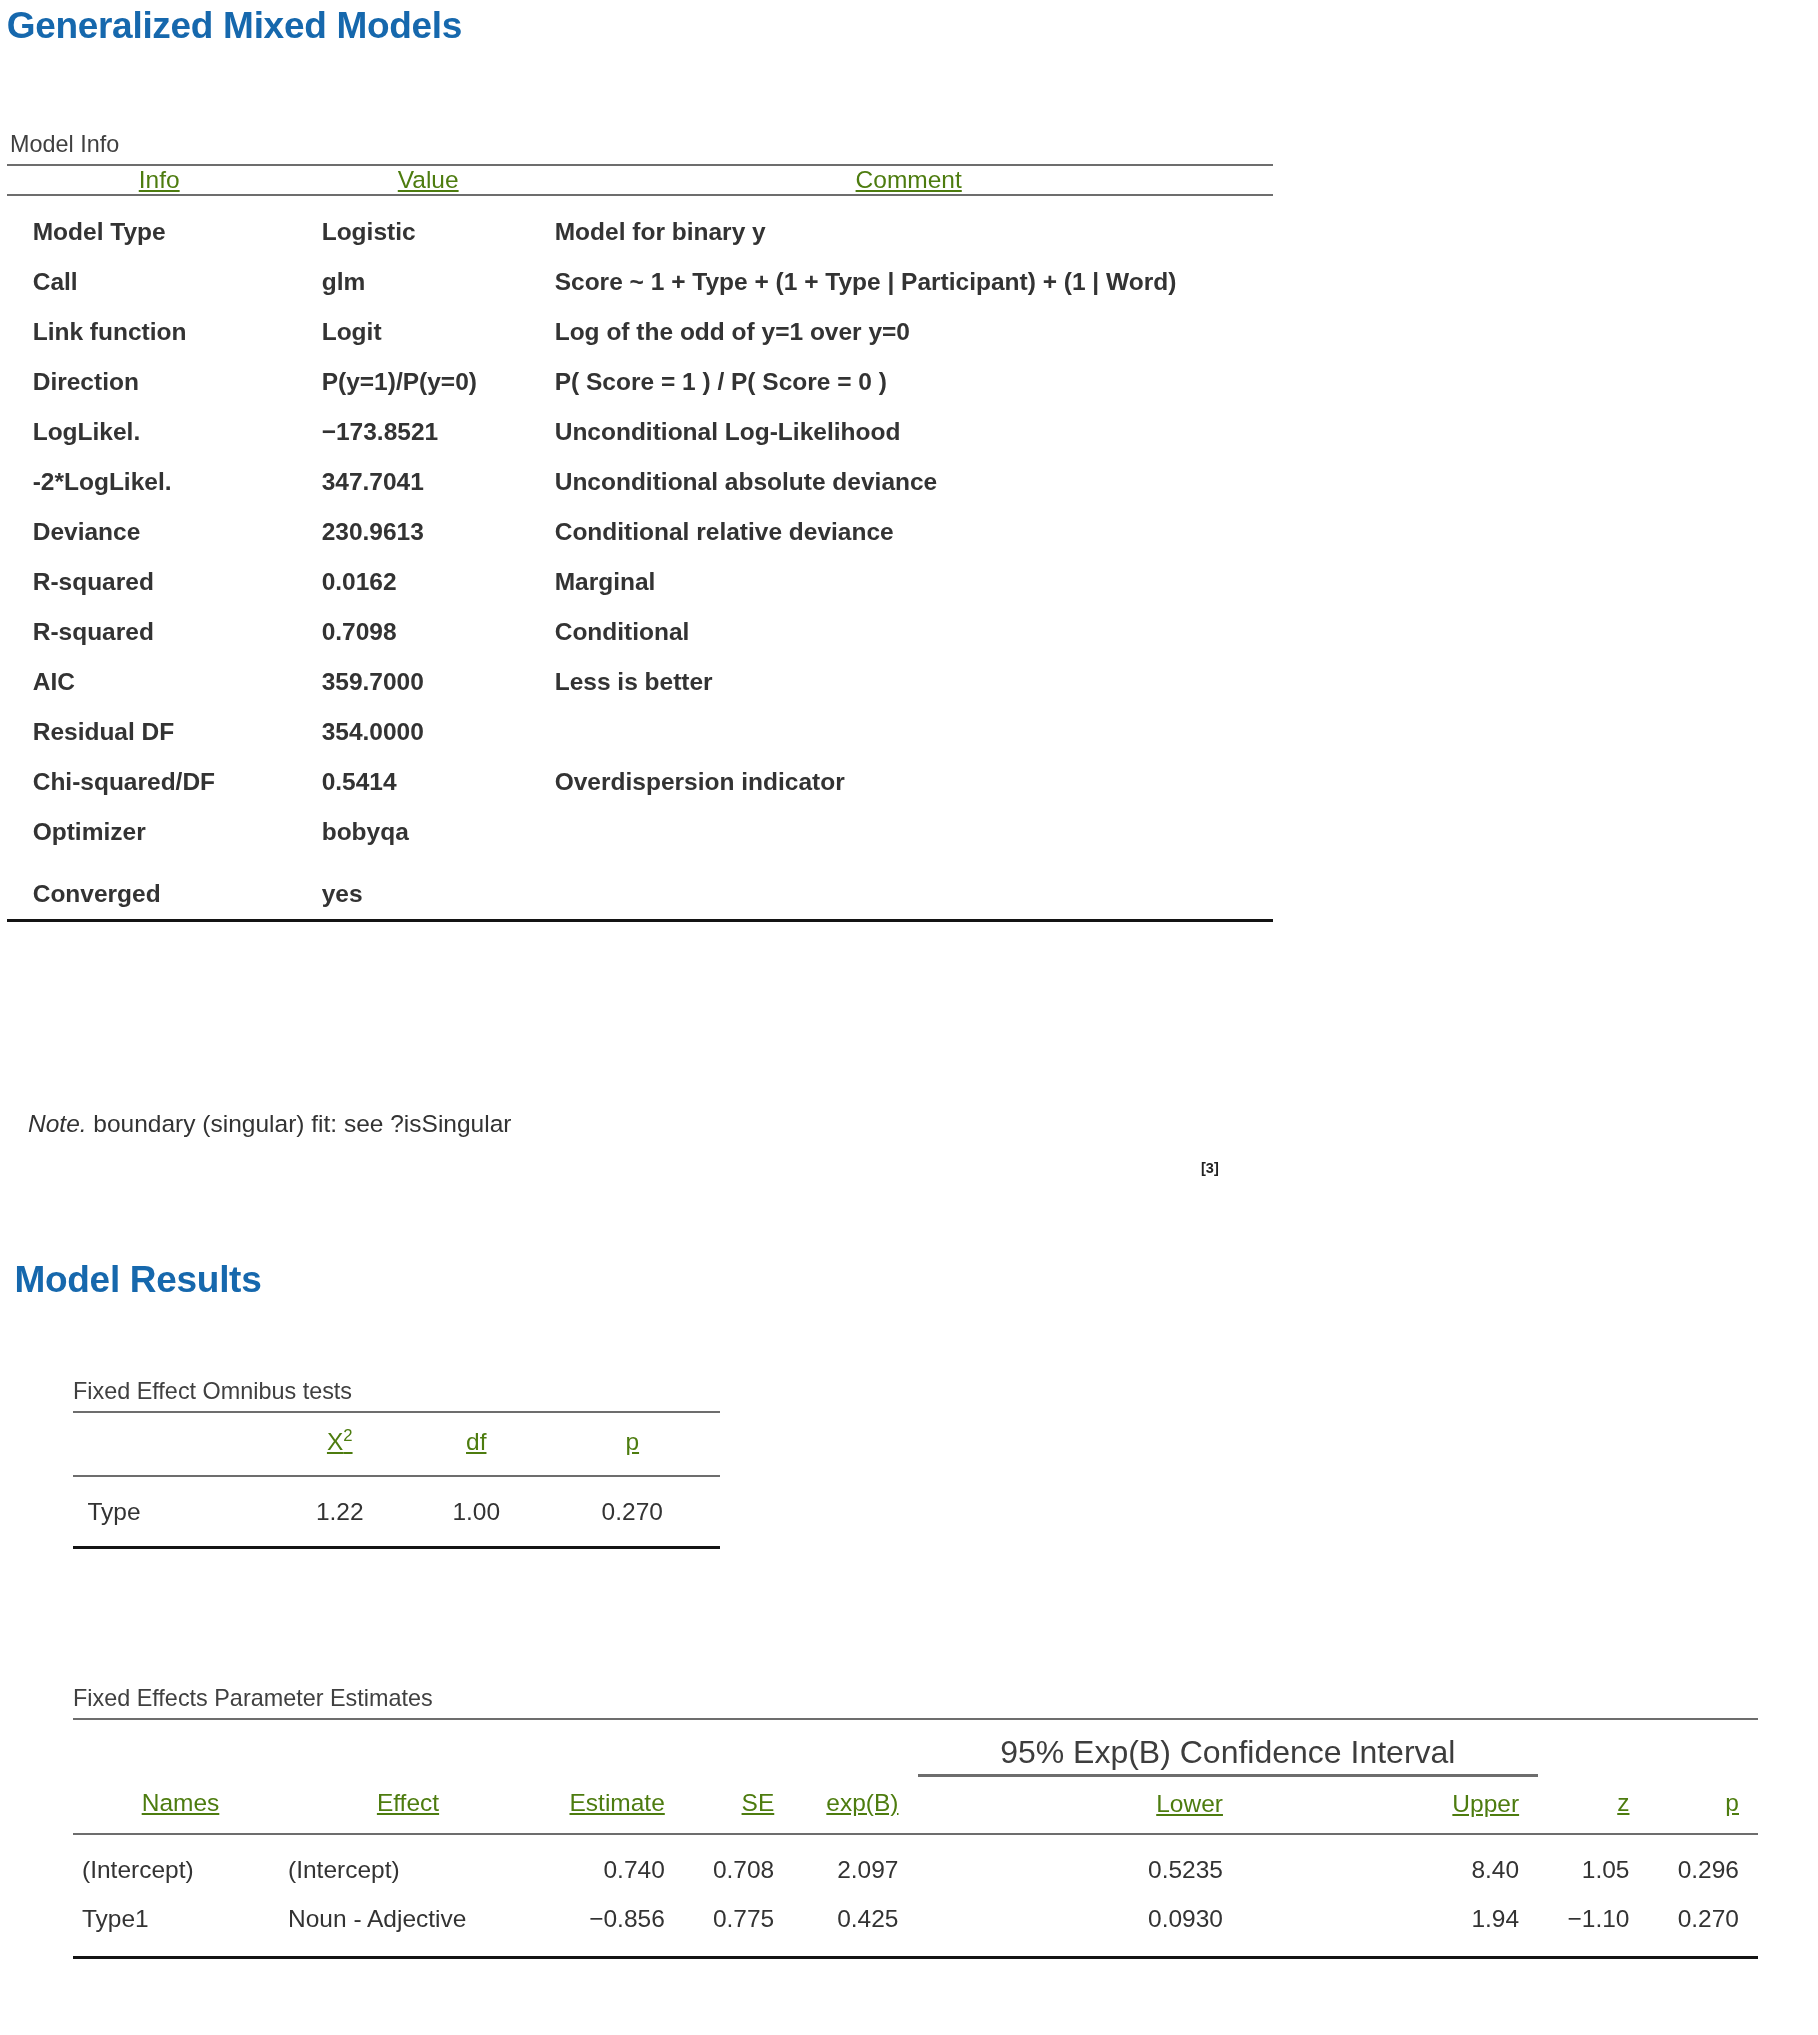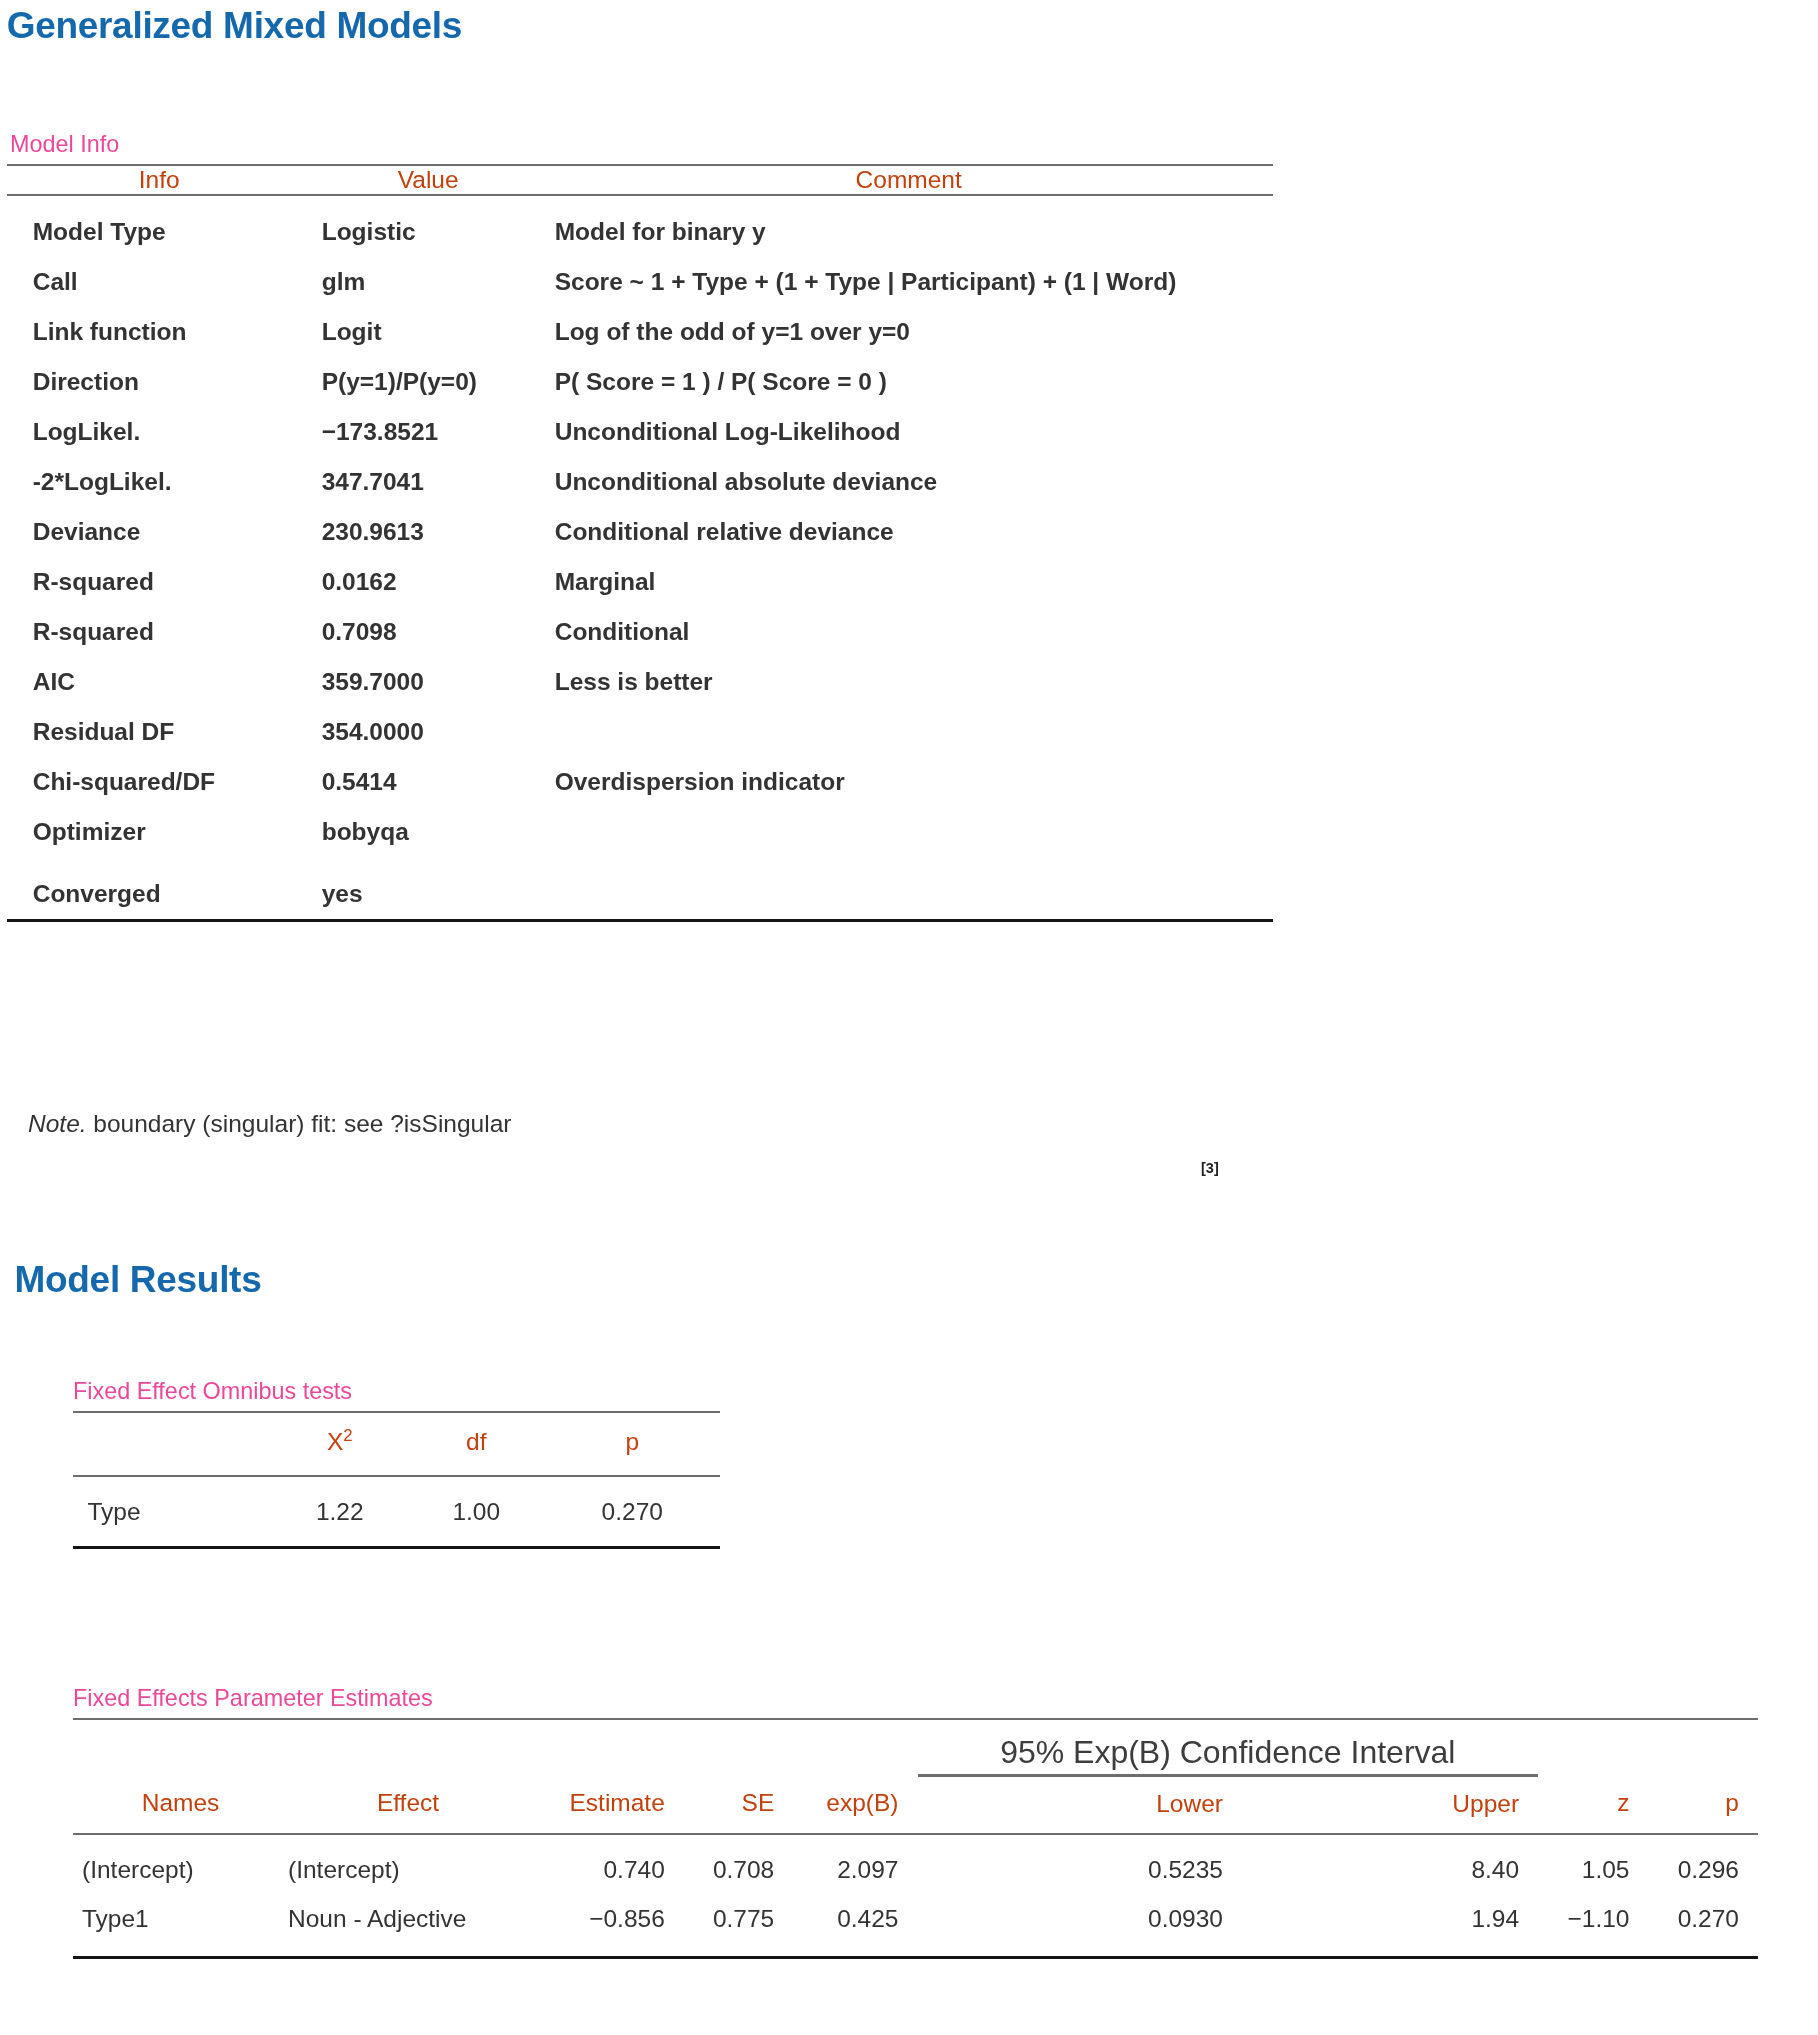--- a/index.html
+++ b/index.html
@@ -31,21 +31,21 @@
     margin: 0;
     letter-spacing: -0.3px;
   }
   #main-title { position: absolute; left: 6.7px; top: 4.5px; }
   #results-title { position: absolute; left: 14.5px; top: 1259px; }
 
   
   .tbl-wrap { position: absolute; }
   .tbl-caption {
     font-size: 23.4px;
-    color: #ec4899;
+    color: #404040;
     margin: 0 0 5.6px 0;
     white-space: nowrap;
   }
   table.jmv {
     border-collapse: collapse;
     width: 100%;
     font-size: 24.5px;
     color: #333333;
   }
   table.jmv td, table.jmv th {
@@ -54,21 +54,22 @@
     white-space: nowrap;
   }
   .rule-top   { border-top: 2.8px solid #6d6d6d; }
   .rule-mid   { border-top: 2.8px solid #6d6d6d; }
   .rule-bot   { border-top: 3.9px solid #141414; }
   .spacer-row td { height: 14.5px; line-height: 14.5px; font-size: 0; }
   .head-row th {
     text-align: center;
     padding: 13.4px 9px 14.5px 9px;
     font-size: 24.5px;
-    color: #c2410c;
+    color: #4d7c0f;
+    text-decoration: underline;
   }
   .body-row td {
     padding: 6.7px 9px;
     font-size: 24.5px;
     line-height: 31px;
   }
   .ta-l { text-align: left; }
   .ta-c { text-align: center; }
 
   

